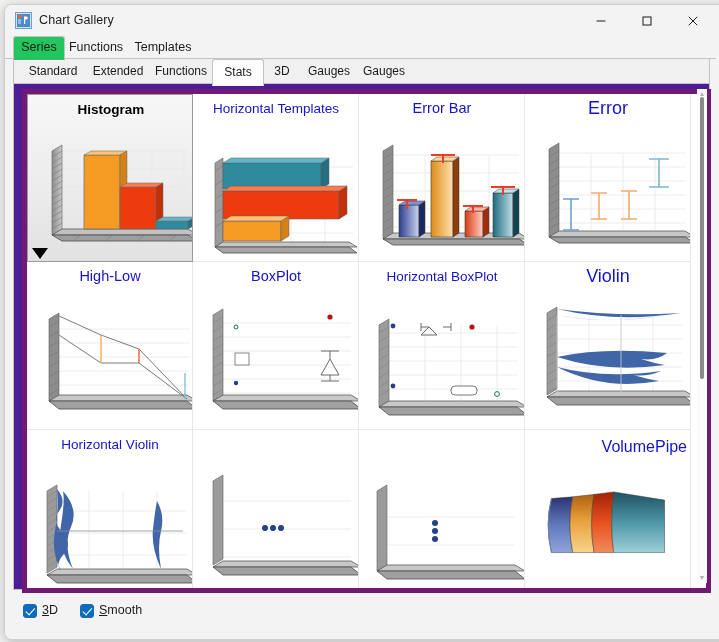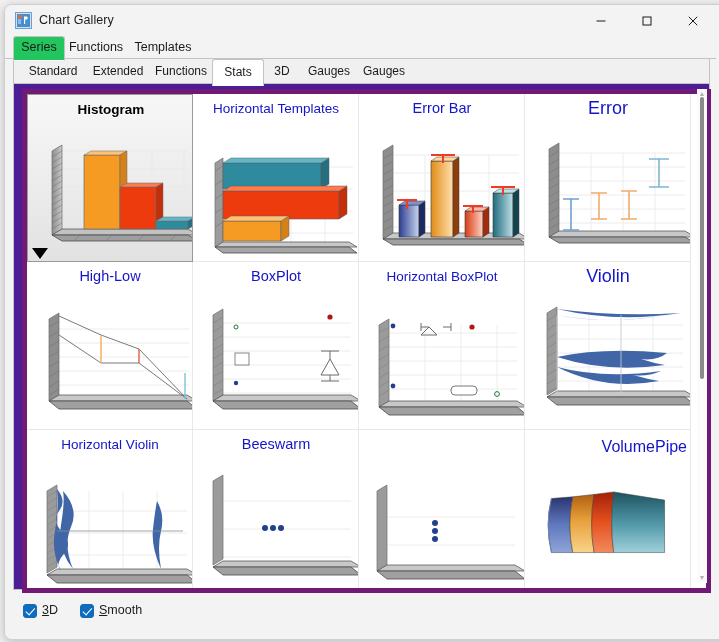--- a/index.html
+++ b/index.html
@@ -420,21 +420,20 @@
             <path d="M32 10q50 10 110 0 -56 10 -110 0z" fill="#4066a8"></path>
             <path d="M32 4q60 8 124 4 -64 10 -124 -4z" fill="#4066a8"></path>
             <path d="M32 52q46 -10 110 -4 -10 8 -26 6 12 4 24 6 -58 8 -108 -8z" fill="#4066a8"></path>
             <path d="M32 62q46 12 104 4 -14 6 -28 4 14 4 26 6 -54 10 -102 -14z" fill="#4066a8"></path>
             <path d="M32 10v78" stroke="#c9c9c9" stroke-width="1"></path>
             <path d="M96 10v78" stroke="#cfcfcf" stroke-width=".8"></path>
           </svg>
         </div>
 
         <div class="cell" style="left:166px;top:336px;">
-          <div class="cap">Beeswarm</div>
           <svg class="thumb" viewBox="0 0 166 122">
             <g stroke="#ececec" stroke-width="1">
                 <path d="M30 28H158M30 56H158M30 84H158"></path>
               </g>
             <path d="M20 8l10-6v84l-10 6z" fill="#9b9b9b" stroke="#6e6e6e" stroke-width=".7"></path>
             <path d="M20 94l10-6h128l10 6z" fill="#c8c8c8" stroke="#5a5a5a" stroke-width=".8"></path>
             <path d="M20 94h138l10 8H30z" fill="#a0a0a0" stroke="#4a4a4a" stroke-width=".8"></path>
             <circle cx="72" cy="55" r="3" fill="#23408e"></circle>
             <circle cx="80" cy="55" r="3" fill="#23408e"></circle>
             <circle cx="88" cy="55" r="3" fill="#23408e"></circle>

